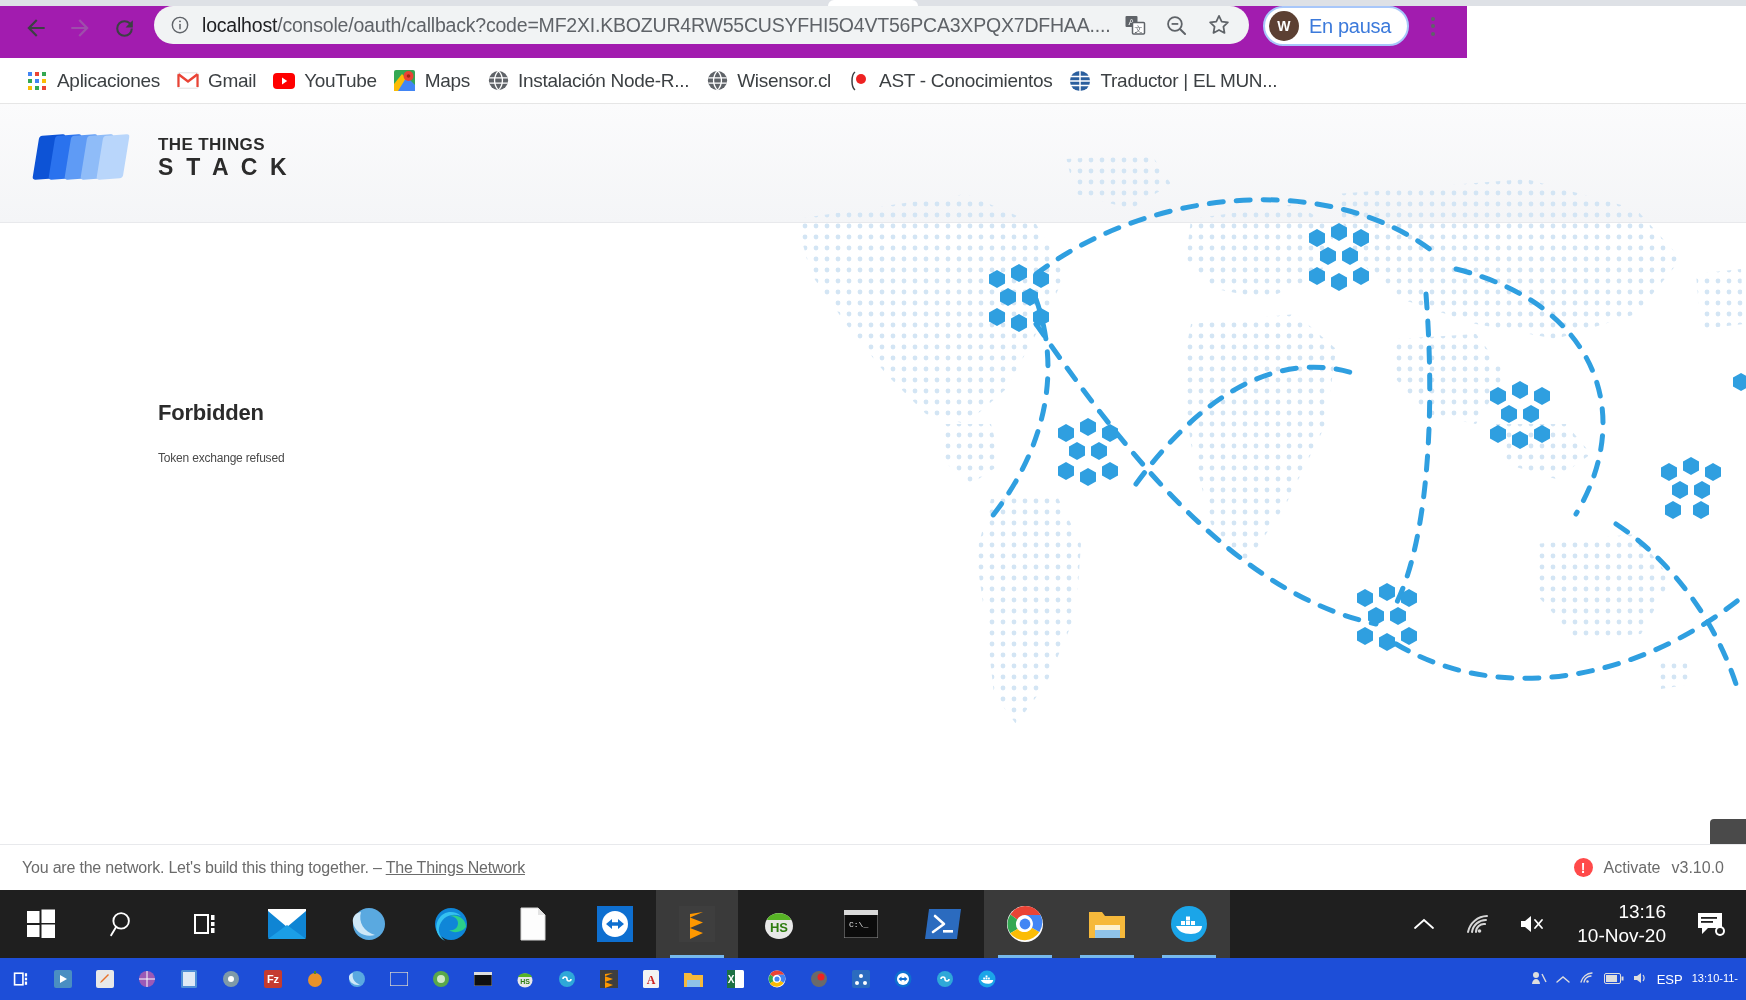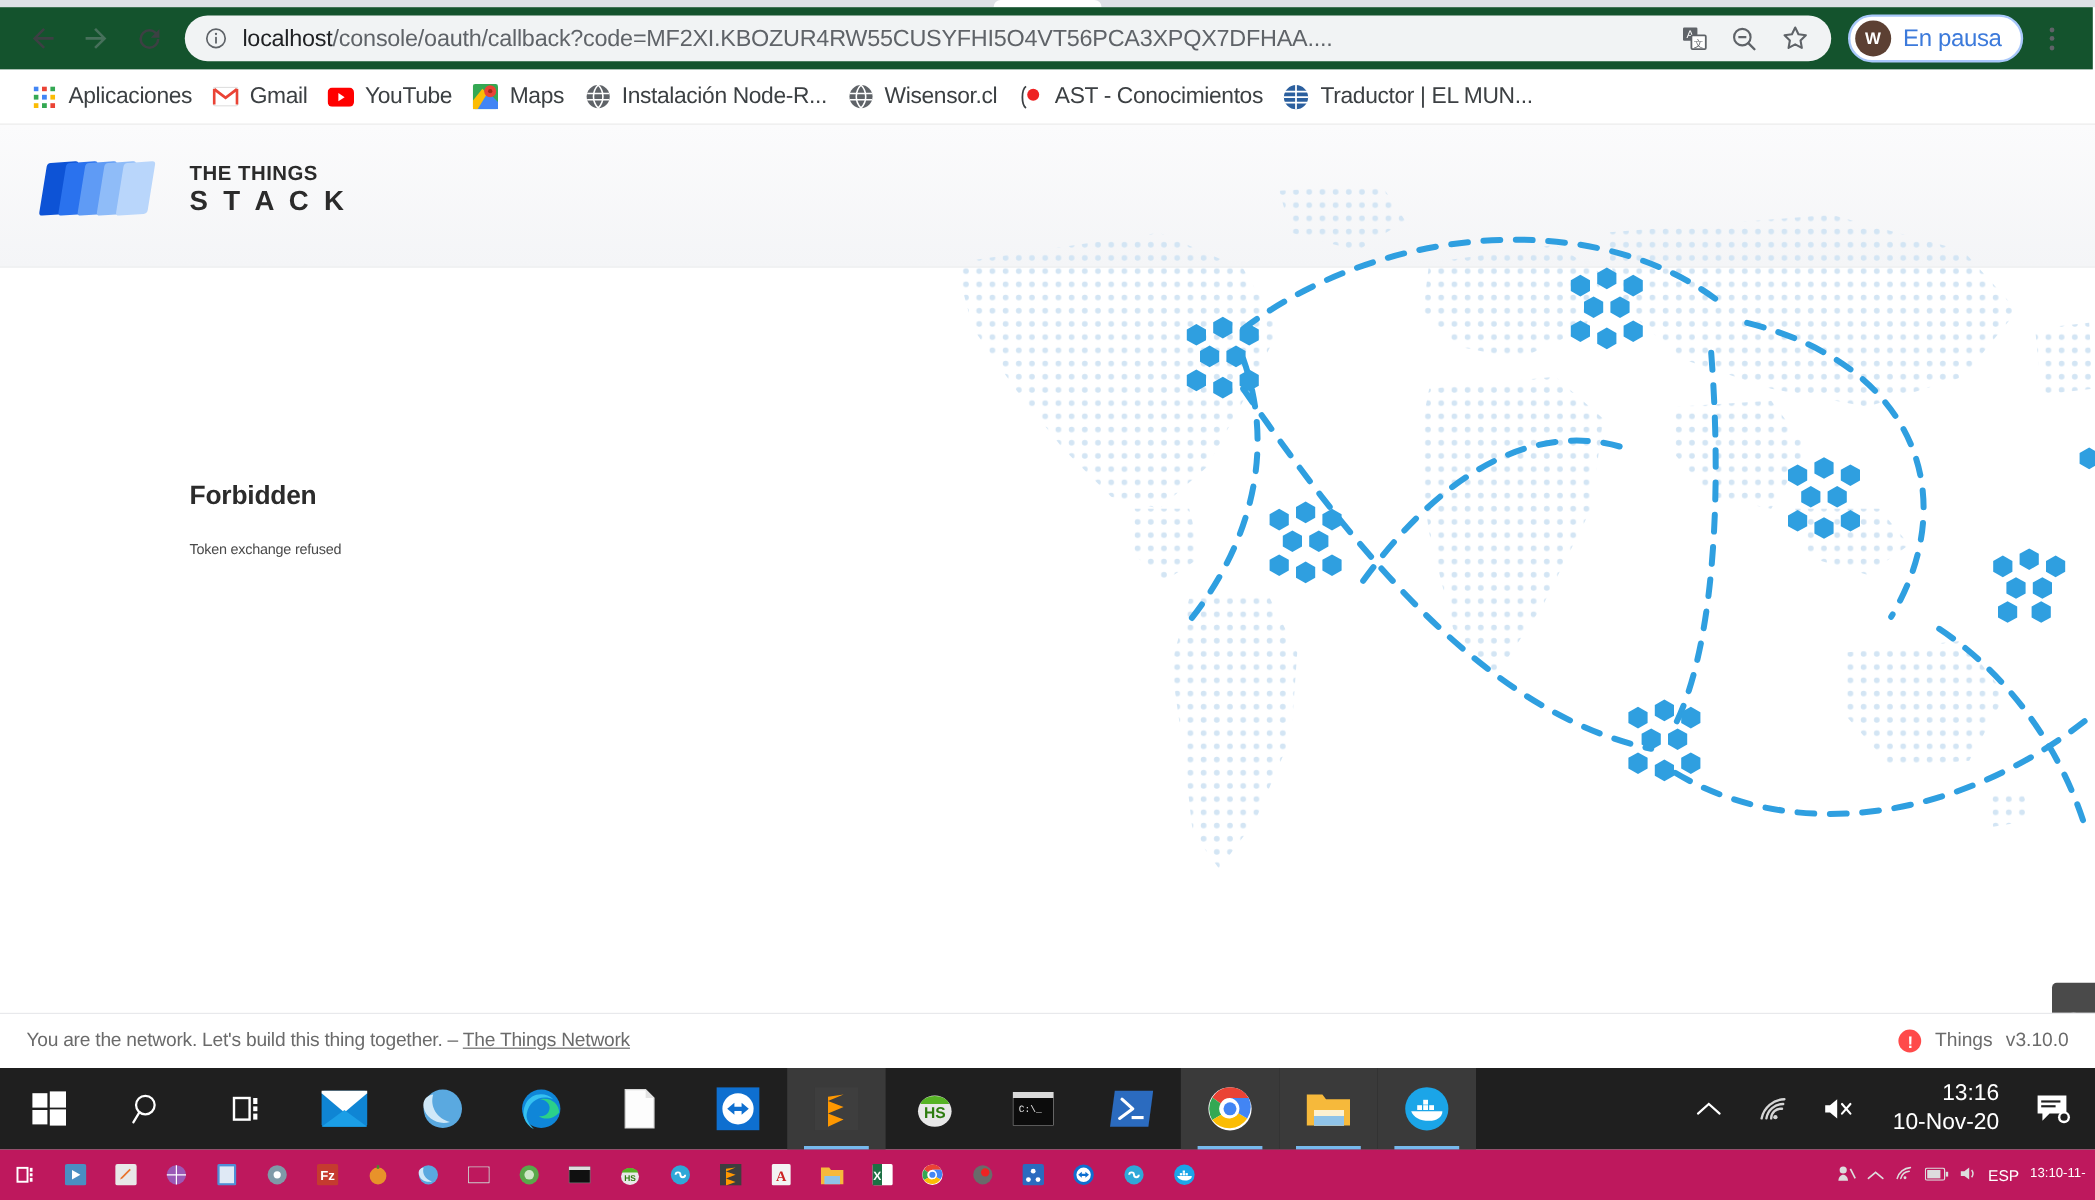--- a/index.html
+++ b/index.html
@@ -10,22 +10,22 @@
   }
   #app { position: relative; width: 1746px; height: 1000px; }
 
   
   .browser { position: absolute; left: 0; top: 0; width: 1746px; height: 890px; background:#fff; }
 
   .tabstrip { position:absolute; left:0; top:0; width:1746px; height:6px; background:#dee1e6; }
   .tabstrip .activetab { position:absolute; left:828px; top:0; width:90px; height:6px; background:#fff; border-radius:8px 8px 0 0; }
 
   .toolbar {
-    position:absolute; left:0; top:6px; width:1744px; height:52px;
-    background:#14532d; display:flex; align-items:center; padding:0 14px;
+    position:absolute; left:0; top:6px; width:1467px; height:52px;
+    background:#a21caf; display:flex; align-items:flex-start; padding:0 14px;
   }
   .navbtn {
     width:44px; height:44px; display:flex; align-items:center; justify-content:center;
     border-radius:50%; cursor:pointer; flex:0 0 auto;
   }
   .navbtn svg { display:block; }
   .navbtn.disabled { opacity:.38; }
 
   .omnibox {
     flex:1 1 auto; height:38px; background:#f1f3f4; border-radius:19px;
@@ -118,21 +118,21 @@
   .tb-left { display:flex; align-items:center; height:68px; }
   .tb-item { width:82px; height:68px; display:flex; align-items:center; justify-content:center; cursor:pointer; position:relative; }
   .tb-item.active { background:#3a3a3a; }
   .tb-item.active::after { content:""; position:absolute; bottom:0; left:14px; right:14px; height:3px; background:#76b9ed; }
   .tb-right { margin-left:auto; display:flex; align-items:center; height:68px; padding-right:10px; gap:4px; }
   .tb-tray { width:50px; height:68px; display:flex; align-items:center; justify-content:center; cursor:pointer; color:#fff; }
   .tb-clock { display:flex; flex-direction:column; align-items:flex-end; justify-content:center;
               color:#fff; font-size:19px; line-height:1.25; padding:0 16px; cursor:pointer; }
 
   
-  .taskbar2 { position:absolute; left:0; top:958px; width:1746px; height:42px; background:#be185d;
+  .taskbar2 { position:absolute; left:0; top:958px; width:1746px; height:42px; background:#1d4ed8;
               display:flex; align-items:center; }
   .tb2-item { width:42px; height:42px; display:flex; align-items:center; justify-content:center; cursor:pointer; }
   .tb2-right { margin-left:auto; display:flex; align-items:center; gap:9px; padding-right:8px; color:#fff; font-size:13px; }
   .tb2-clock { display:flex; flex-direction:row; align-items:center; color:#fff; font-size:11px; line-height:1.2; }
 </style>
 </head>
 <body>
 
 <div id="app">
 
@@ -455,21 +455,21 @@
         </span>
       </div>
 
       <div class="page-footer">
         <div class="footer-left">
           <span>You are the network. Let's build this thing together. –</span>
           <a href="#">The Things Network</a>
         </div>
         <div class="footer-right">
           <span class="status-dot">!</span>
-          <span>Things</span>
+          <span>Activate</span>
           <span>v3.10.0</span>
         </div>
       </div>
 
     </div>
   </div>
 
   <div class="taskbar">
     <div class="tb-left">
 

